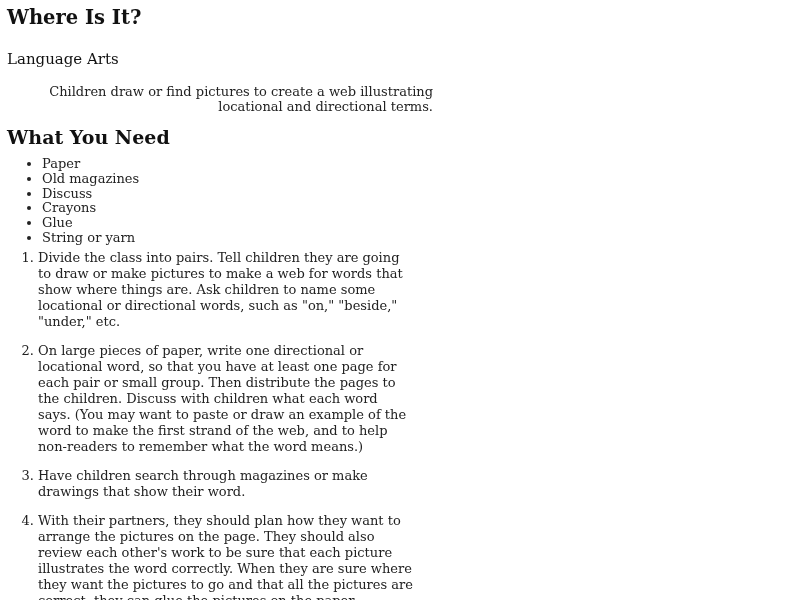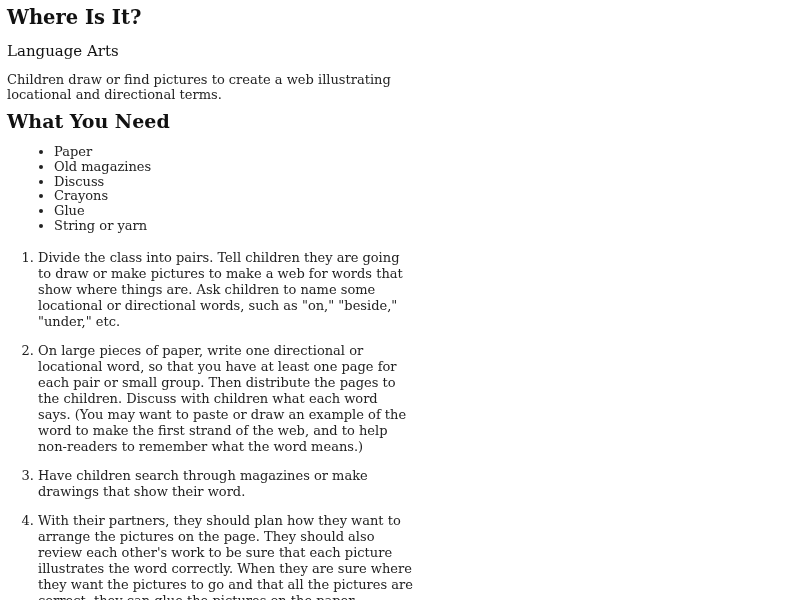--- a/index.html
+++ b/index.html
@@ -16,43 +16,44 @@
       font-size: 13px;
       line-height: 15px;
     }
     .page {
       padding: 6px 7px 0 7px;
     }
     h1 {
       font-size: 19.5px;
       line-height: 24px;
       font-weight: bold;
-      margin: 0 0 12px 0;
+      margin: 0 0 20px 0;
       color: #111111;
     }
     h2 {
       font-size: 15px;
       line-height: 18px;
       font-weight: normal;
       margin: 0 0 12px 0;
       color: #111111;
     }
     h3 {
       font-size: 19px;
       line-height: 15px;
       font-weight: bold;
       margin: 12px 0 12px 0;
       color: #111111;
     }
     p.intro {
-      margin: 0;
+      margin: 16px;
       width: 410px;
+      text-align: right;
     }
     ul.needs {
-      margin: 16px;
+      margin: 4px;
       padding-left: 31px;
       list-style: disc;
     }
     ul.needs li {
       line-height: 14.8px;
     }
     ol.steps {
       margin: 0;
       padding-left: 31px;
       width: 380px;

